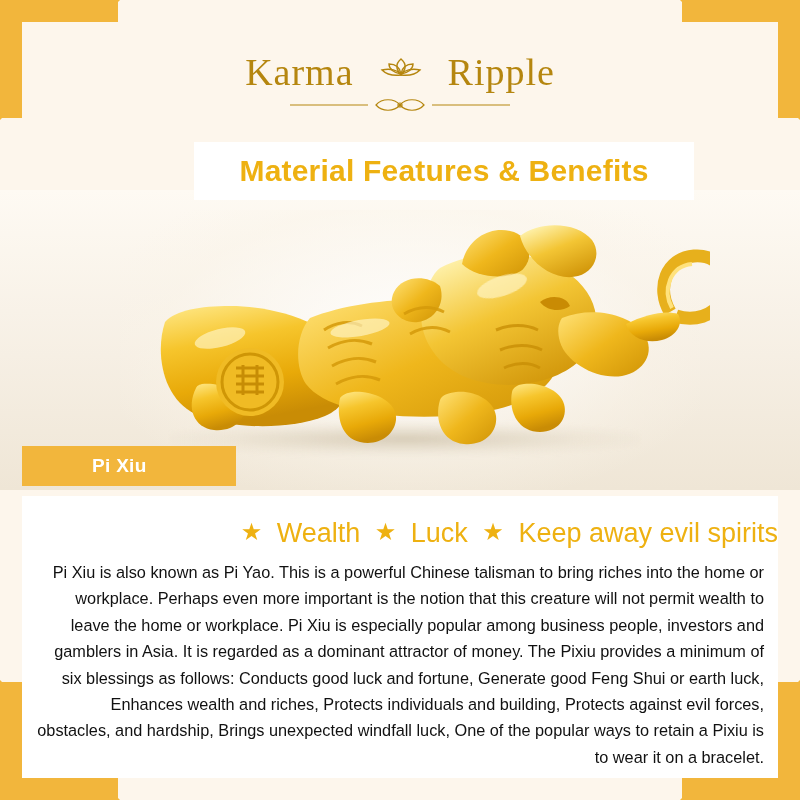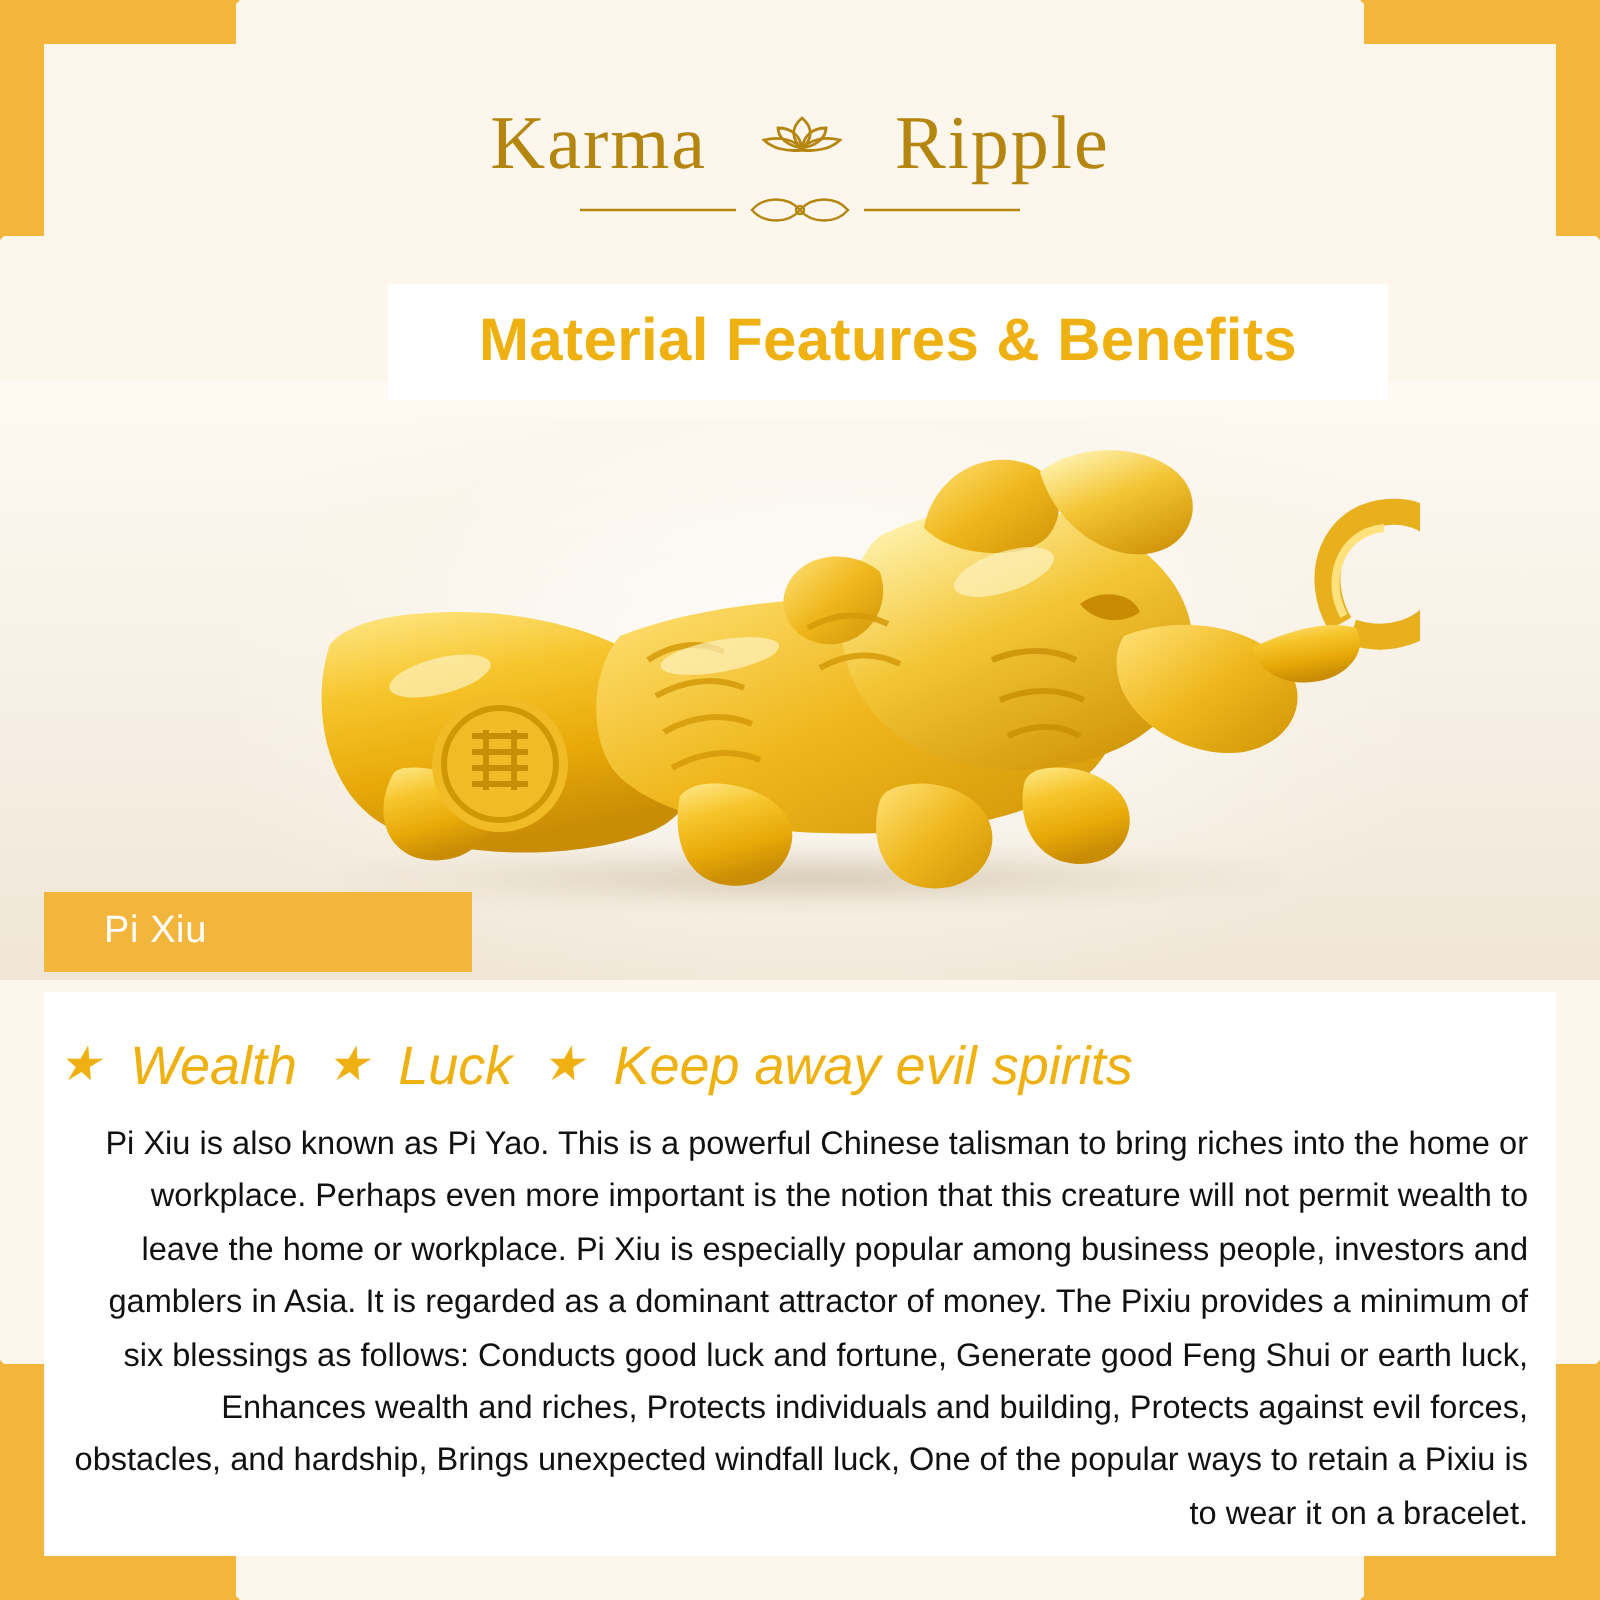--- a/index.html
+++ b/index.html
@@ -170,43 +170,42 @@
     width: 214px;
     height: 40px;
     background: #f2b63c;
     display: flex;
     align-items: center;
     z-index: 7;
   }
   .caption-text {
     color: #ffffff;
     font-size: 19px;
-    font-weight: normal;
-    padding-left: 30px;
+    font-weight: bold;
+    padding-left: 70px;
     letter-spacing: 0.3px;
   }
 
   
   .body-block {
     position: absolute;
     left: 22px;
     top: 496px;
     width: 756px;
     height: 282px;
     background: #ffffff;
     z-index: 4;
     padding: 0;
   }
   .benefits {
     margin: 22px 0 4px 0;
-    text-align: left;
+    text-align: right;
     font-size: 27px;
     color: #eeb111;
     white-space: nowrap;
-    font-style: italic;
   }
   .benefits .star {
     color: #eeb111;
     font-size: 24px;
     padding: 0 7px;
     position: relative;
     top: -2px;
   }
   .benefits .bterm {
     color: #eeb111;

